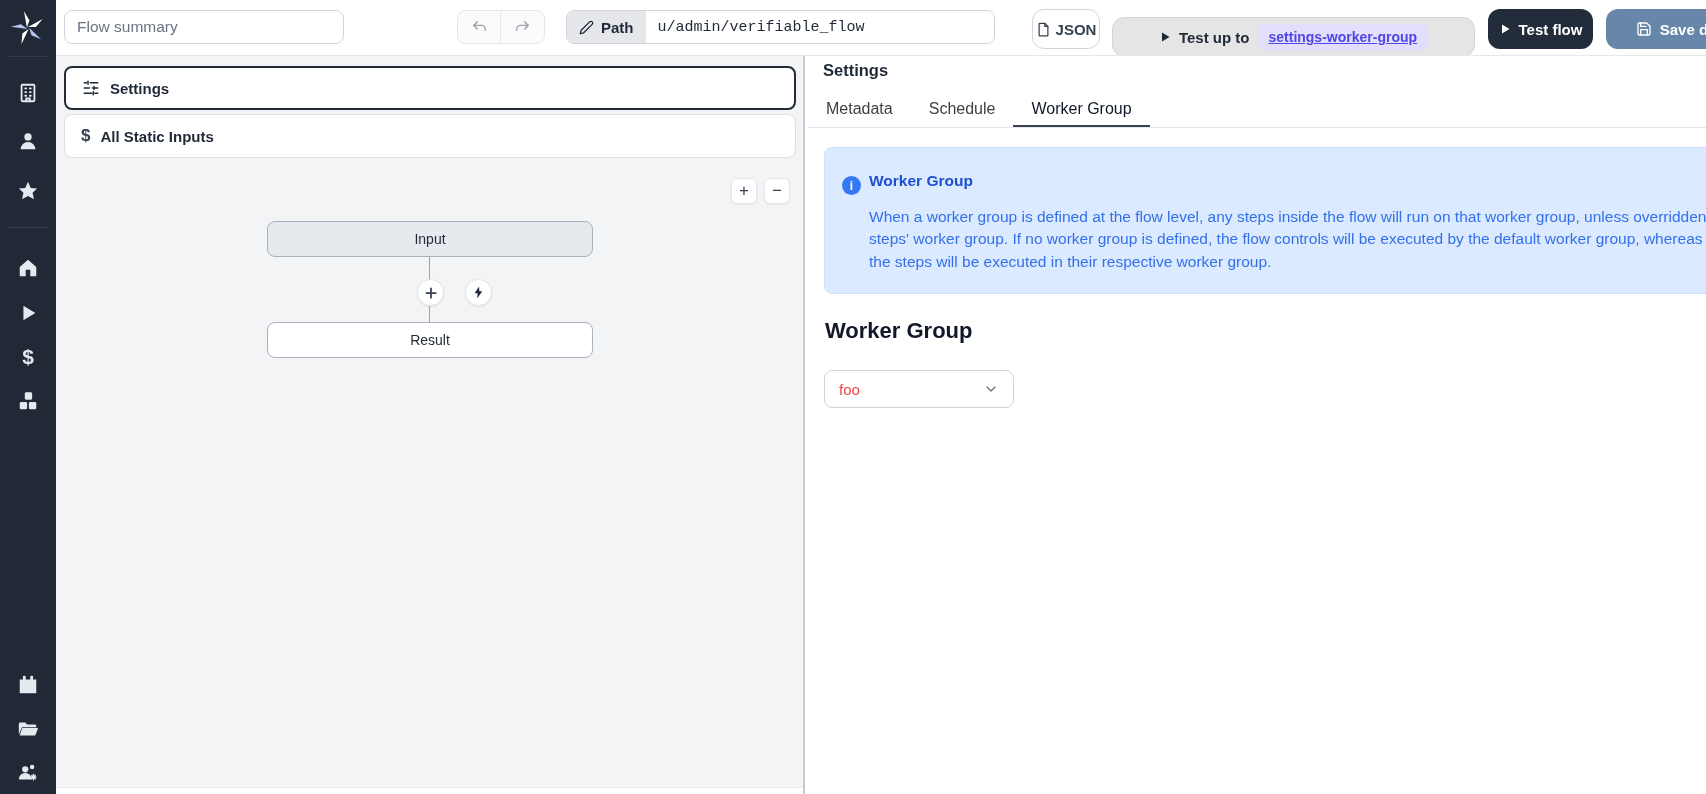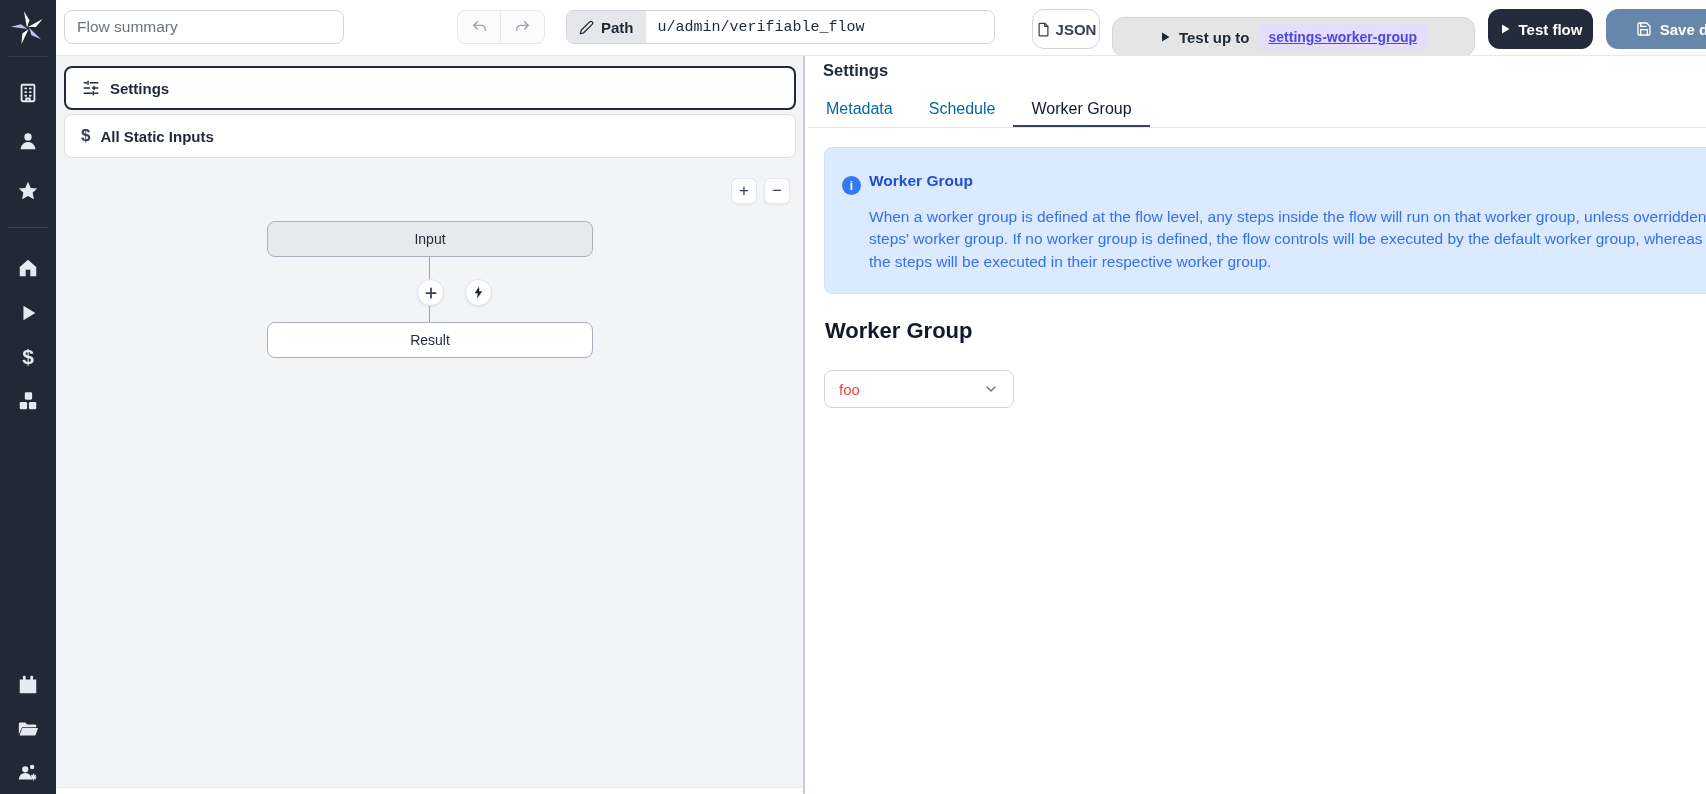--- a/index.html
+++ b/index.html
@@ -63,21 +63,21 @@
             background:#fff; border:1px solid #e3e6ea; box-shadow:0 1px 2px rgba(0,0,0,.08);
             display:flex; align-items:center; justify-content:center; }
   #canvas-bottom-strip { left:0; bottom:0; width:747px; height:7px; background:#fff; border-top:1px solid #e8eaee; }
 
   
   #divider { left:803px; top:56px; width:2px; height:738px; background:#c6ccd5; z-index:3; }
   #settings-panel { left:805px; top:56px; width:901px; height:738px; background:#fff; overflow:hidden; }
   #panel-title { left:18px; top:5px; font-size:16.5px; font-weight:700; color:#1f2937; }
   #tabs-row { left:3px; top:36px; width:1600px; height:36px; display:flex;
             border-bottom:1px solid #e5e7eb; }
-  .tab { padding:0 18px; display:flex; align-items:center; font-size:16px; color:#0369a1;
+  .tab { padding:0 18px; display:flex; align-items:center; font-size:16px; color:#404040;
             border-bottom:2.5px solid transparent; white-space:nowrap; }
   .tab.active { color:#111827; border-bottom-color:#3b4453; }
   #info-box { left:19px; top:91px; width:1500px; height:147px; background:#dbeafe;
             border:1px solid #cfe2fb; border-radius:8px; }
   #info-icon { position:absolute; left:17px; top:28px; width:19px; height:19px; border-radius:50%;
             background:#3478f6; color:#fff; font-size:12px; font-weight:700; font-style:normal;
             display:flex; align-items:center; justify-content:center; }
   #info-title { position:absolute; left:44px; top:24px; font-size:15.5px; font-weight:700; color:#1d4fd1; }
   #info-lines { position:absolute; left:44px; top:58px; font-size:15.5px; color:#3570eb; line-height:22.4px; }
   #info-lines div { white-space:nowrap; }

